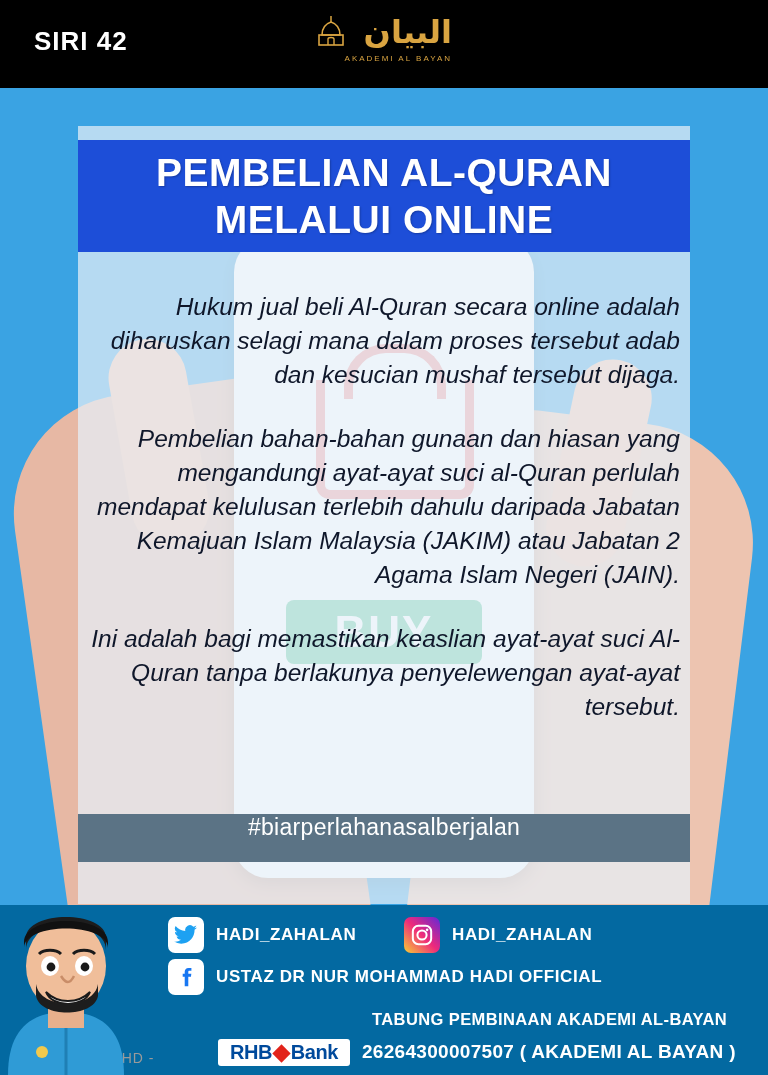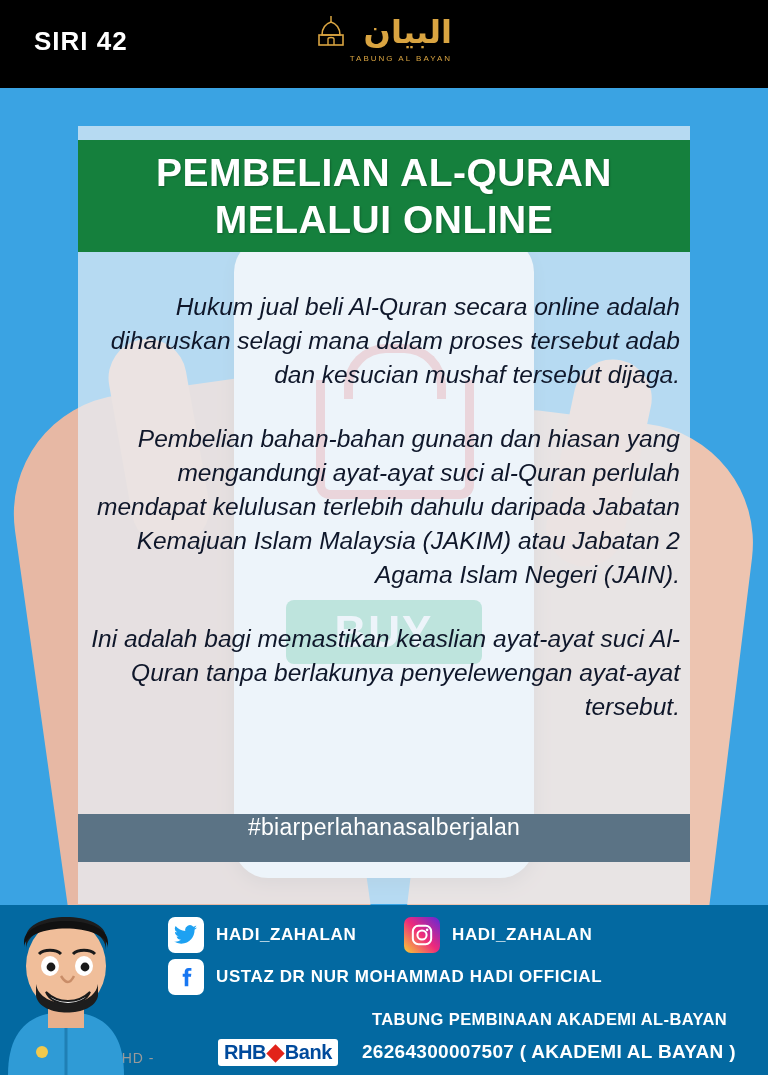--- a/index.html
+++ b/index.html
@@ -150,21 +150,21 @@
     z-index: 5;
   }
 
   
   .title-banner {
     position: absolute;
     left: 78px;
     top: 140px;
     width: 612px;
     height: 112px;
-    background: #15803d;
+    background: #1d4ed8;
     z-index: 6;
     display: flex;
     align-items: center;
     justify-content: center;
   }
   .title-text {
     color: #ffffff;
     font-size: 39px;
     font-weight: bold;
     text-align: center;
@@ -258,21 +258,21 @@
     color: #ffffff;
     font-size: 16.5px;
     font-weight: bold;
     letter-spacing: 0.4px;
   }
   .rhb-logo {
     position: absolute;
     left: 218px;
     top: 34px;
     background: #ffffff;
-    padding: 2px 6px;
+    padding: 2px 12px;
     border-radius: 3px;
     font-size: 20px;
     font-weight: bold;
     color: #004a9c;
     letter-spacing: -0.5px;
   }
   .rhb-diamond {
     display: inline-block;
     width: 13px; height: 13px;
     background: #e2231a;
@@ -347,21 +347,21 @@
 <div class="topbar">
   <div class="siri-label">SIRI 42</div>
   <div class="brand-logo">
     <svg class="logo-mosque" viewBox="0 0 30 34">
       <path d="M15 2 L15 8" stroke="#d9a441" stroke-width="1.5" fill="none"></path>
       <path d="M15 8 C9 10 6 15 6 21 L24 21 C24 15 21 10 15 8 Z" fill="none" stroke="#d9a441" stroke-width="1.6"></path>
       <rect x="3" y="21" width="24" height="10" fill="none" stroke="#d9a441" stroke-width="1.6"></rect>
       <path d="M12 31 L12 25 C12 23 18 23 18 25 L18 31" fill="none" stroke="#d9a441" stroke-width="1.4"></path>
     </svg>
     <div class="brand-arabic">البيان</div>
-    <div class="brand-sub">TABUNG AL BAYAN</div>
+    <div class="brand-sub">AKADEMI AL BAYAN</div>
   </div>
 </div>
 
 <div class="bottombar">
 
   <div class="si si-twitter" style="left:168px; top:12px;">
     <svg width="24" height="20" viewBox="0 0 24 20">
       <path d="M23 2.4c-.85.38-1.76.63-2.71.75a4.7 4.7 0 0 0 2.07-2.6 9.4 9.4 0 0 1-2.99 1.14A4.7 4.7 0 0 0 11.3 5.9a13.3 13.3 0 0 1-9.67-4.9 4.7 4.7 0 0 0 1.45 6.27 4.65 4.65 0 0 1-2.13-.59v.06a4.7 4.7 0 0 0 3.77 4.6 4.7 4.7 0 0 1-2.12.08 4.7 4.7 0 0 0 4.39 3.26A9.43 9.43 0 0 1 0 16.6a13.3 13.3 0 0 0 7.2 2.11c8.64 0 13.37-7.16 13.37-13.37l-.02-.61A9.5 9.5 0 0 0 23 2.4z" fill="#1da1f2"></path>
     </svg>
   </div>

